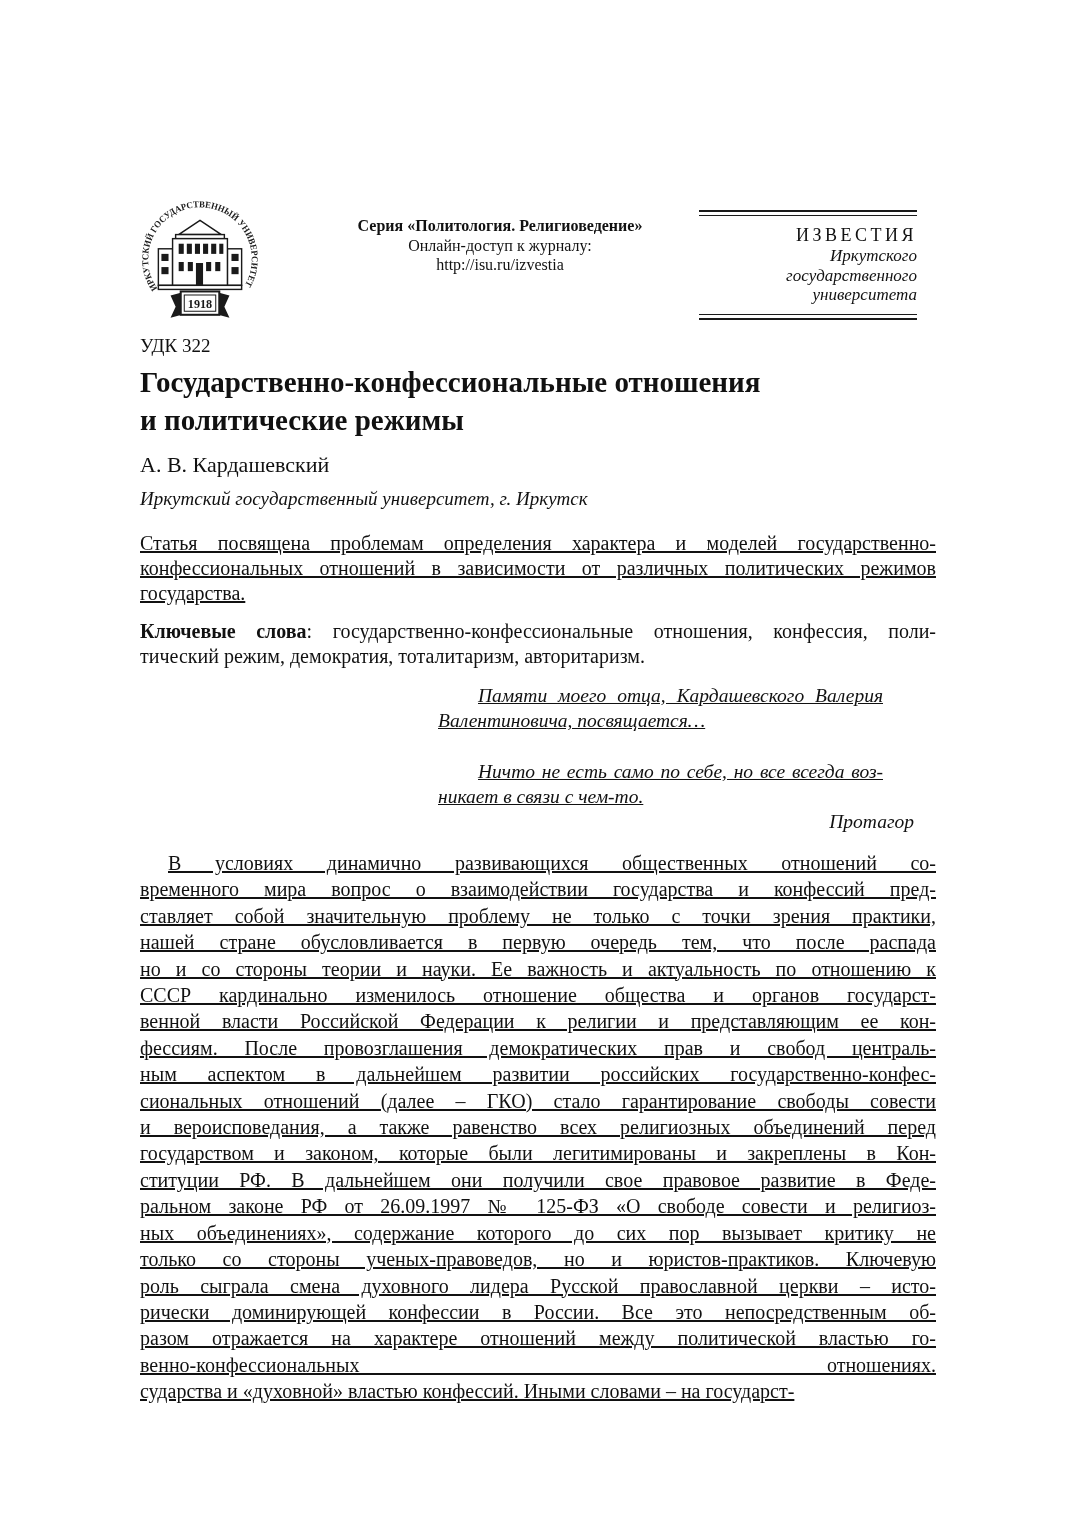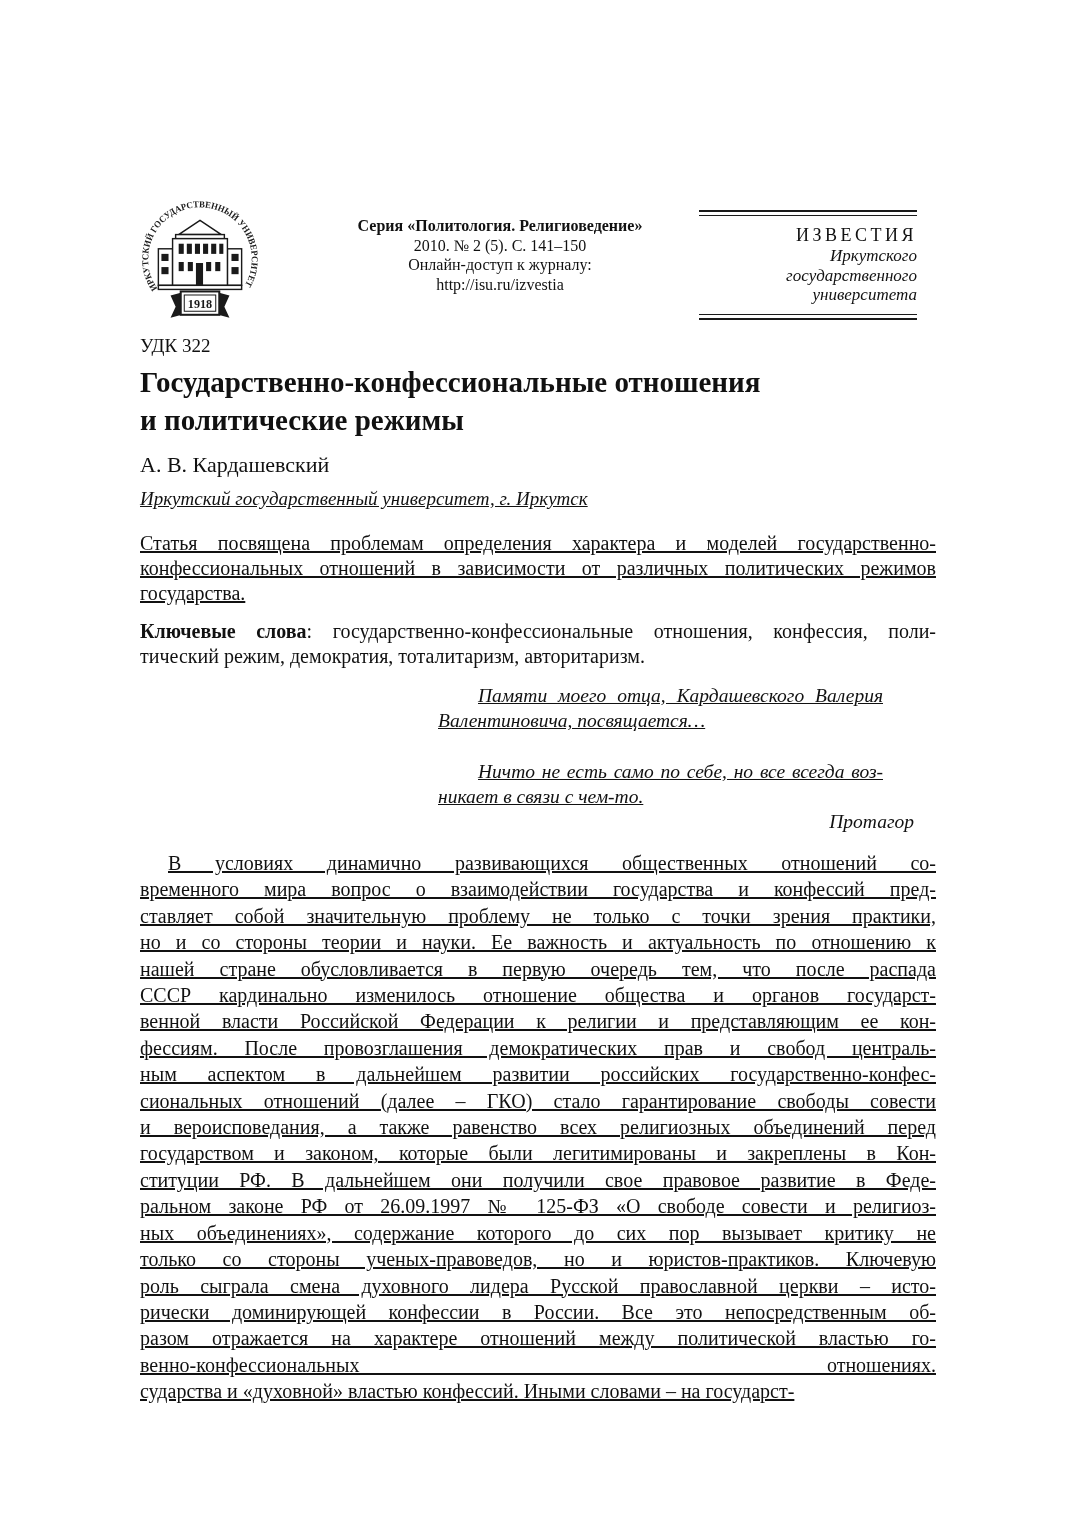--- a/index.html
+++ b/index.html
@@ -24,21 +24,21 @@
   .rule-top { border-top:2.5px solid #1a1a1a; border-bottom:1px solid #1a1a1a; }
   .rule-bottom { border-top:1px solid #1a1a1a; border-bottom:2.5px solid #1a1a1a; margin-top:9px; }
   .journal-name { margin-top:8px; font-size:18px; letter-spacing:3.5px; line-height:22px; }
   .journal-sub { font-style:italic; font-size:17px; line-height:19.5px; }
   .journal-sub > div { padding:0; }
   
   .content { position:absolute; left:140px; top:334px; width:796px; }
   .udc { font-size:19px; line-height:23px; }
   .title { margin-top:6px; font-size:29px; font-weight:bold; line-height:38px; }
   .author { margin-top:13px; font-size:22px; line-height:26px; }
-  .affiliation { margin-top:9px; font-size:19px; font-style:italic; line-height:24px;text-decoration:underline; }
+  .affiliation { margin-top:9px; font-size:19px; font-style:italic; line-height:24px; }
   .abstract { margin-top:20px; }
   .kw { margin-top:13px; }
   .kw-line { font-size:20px; line-height:25px; }
   .kw-first { text-align:justify; text-align-last:justify; }
   .b { font-weight:bold; }
   .t20 > div { font-size:20px; line-height:25px; }
   .body-par { margin-top:16px; }
   .body-par > div { font-size:20px; line-height:26.4px; }
   .jlines > div { text-align:justify; text-align-last:justify;text-decoration:underline; }
   .jlines > div:last-child { text-align-last:left; }
@@ -98,21 +98,20 @@
         <polygon points="94,98 83,95 83,117 94,120 89,109" fill="#1a1a1a"></polygon>
         <rect x="46" y="94" width="38" height="23" fill="#ffffff" stroke="#1a1a1a" stroke-width="2"></rect>
         <rect x="49.5" y="97.5" width="31" height="16" fill="#ffffff" stroke="#1a1a1a" stroke-width="1"></rect>
         <text x="65" y="110.5" text-anchor="middle" font-size="12" font-weight="bold" fill="#1a1a1a" font-family="Liberation Serif, DejaVu Serif, serif">1918</text>
       </g>
     </svg>
   </div>
 
   <div class="series-block">
     <div class="series-title">Серия «Политология. Религиоведение»</div>
-    <div>2010. № 2 (5). С. 141–150</div>
     <div>Онлайн-доступ к журналу:</div>
     <div>http://isu.ru/izvestia</div>
   </div>
 
   <div class="journal-block">
     <div class="rule rule-top"></div>
     <div class="journal-name">ИЗВЕСТИЯ</div>
     <div class="journal-sub">
         <div>Иркутского</div>
         <div>государственного</div>
@@ -153,22 +152,22 @@
     <div class="quote-block epigraph jlines ind40">
         <div>Ничто не есть само по себе, но все всегда воз-</div>
         <div>никает в связи с чем-то.</div>
       </div>
     <div class="attribution">Протагор</div>
 
     <div class="body-par jlines ind28">
         <div>В условиях динамично развивающихся общественных отношений со-</div>
         <div>временного мира вопрос о взаимодействии государства и конфессий пред-</div>
         <div>ставляет собой значительную проблему не только с точки зрения практики,</div>
+        <div>нашей стране обусловливается в первую очередь тем, что после распада</div>
         <div>но и со стороны теории и науки. Ее важность и актуальность по отношению к</div>
-        <div>нашей стране обусловливается в первую очередь тем, что после распада</div>
         <div>СССР кардинально изменилось отношение общества и органов государст-</div>
         <div>венной власти Российской Федерации к религии и представляющим ее кон-</div>
         <div>фессиям. После провозглашения демократических прав и свобод централь-</div>
         <div>ным аспектом в дальнейшем развитии российских государственно-конфес-</div>
         <div>сиональных отношений (далее – ГКО) стало гарантирование свободы совести</div>
         <div>и вероисповедания, а также равенство всех религиозных объединений перед</div>
         <div>государством и законом, которые были легитимированы и закреплены в Кон-</div>
         <div>ституции РФ. В дальнейшем они получили свое правовое развитие в Феде-</div>
         <div>ральном законе РФ от 26.09.1997 № 125-ФЗ «О свободе совести и религиоз-</div>
         <div>ных объединениях», содержание которого до сих пор вызывает критику не</div>

